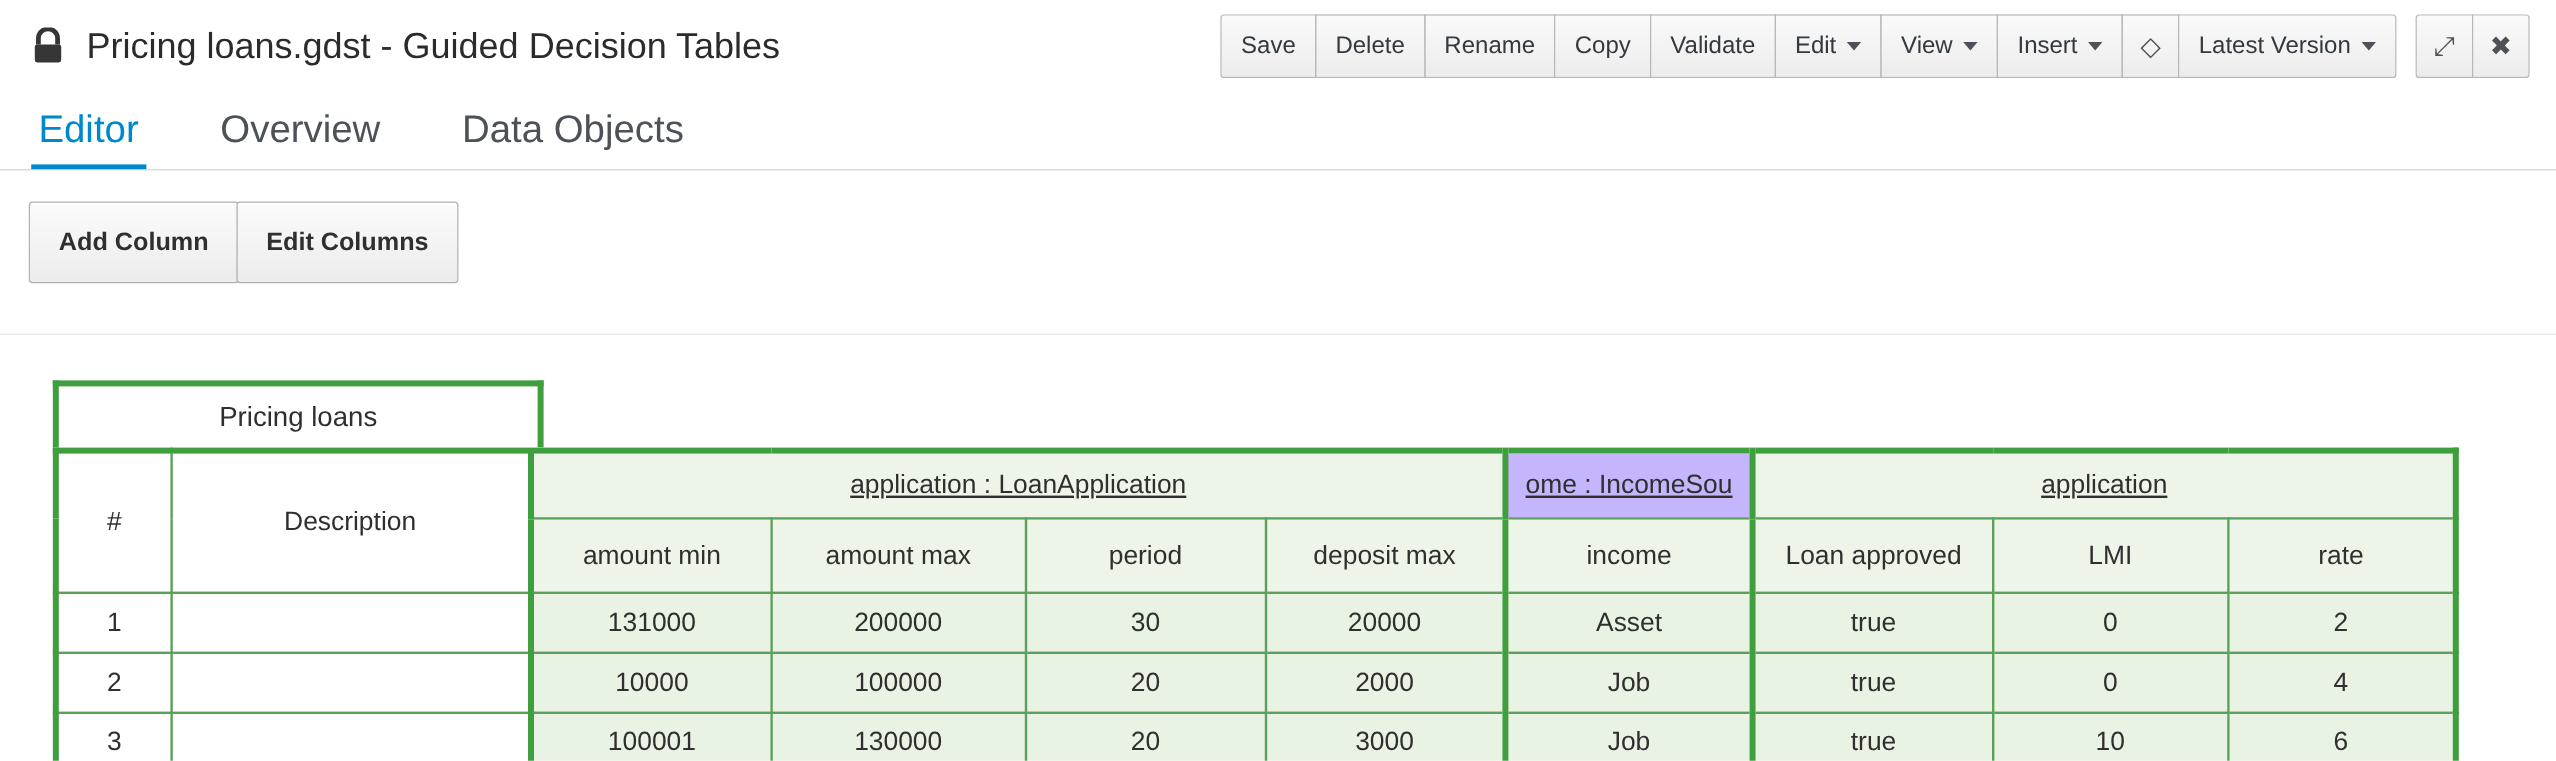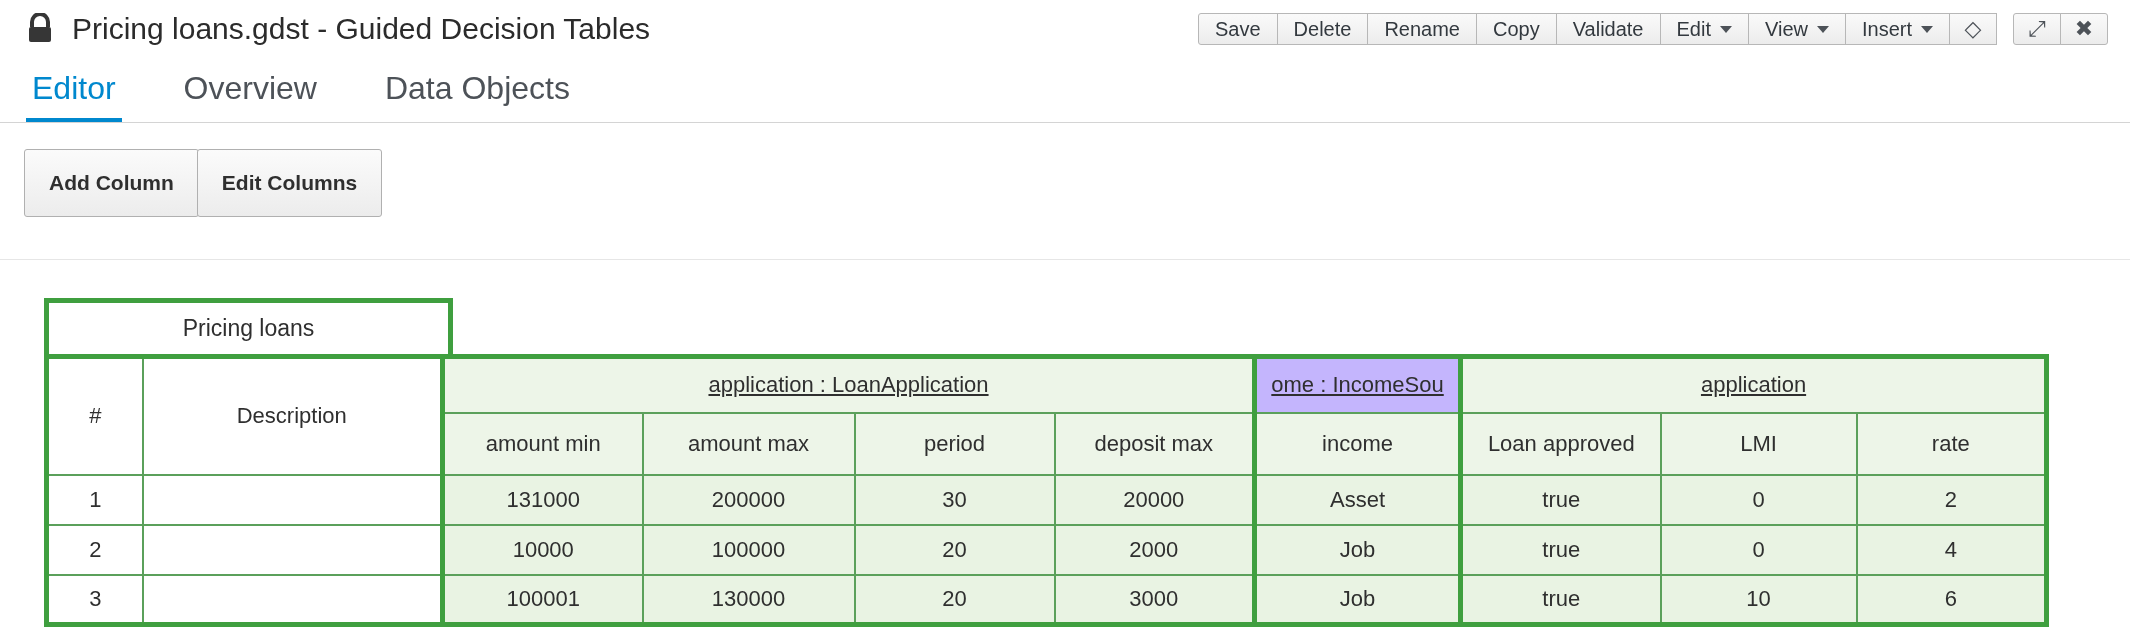--- a/index.html
+++ b/index.html
@@ -19,21 +19,21 @@
   }
   .title-wrap { display: flex; align-items: center; gap: 18px; }
   .title { font-size: 30px; font-weight: 400; color: #2b2b2b; white-space: nowrap; }
   .lock { display: flex; align-items: center; }
 
   .toolbar { display: flex; align-items: center; }
   .btn {
     font-size: 20px; color: #33393f;
     background: linear-gradient(#fafafa, #ececec);
     border: 1px solid #b7b7b7;
-    height: 32px; padding: 0 16px;
+    height: 53px; padding: 0 16px;
     display: flex; align-items: center; gap: 9px;
     margin-left: -1px; cursor: pointer; white-space: nowrap;
   }
   .btn.first { margin-left: 0; border-radius: 3px 0 0 3px; }
   .btn.last  { border-radius: 0 3px 3px 0; }
   .btn.gap   { margin-left: 16px; border-radius: 3px 0 0 3px; }
   .icon-btn { width: 48px; padding: 0; justify-content: center; font-size: 22px; color: #4d5258; }
   .caret {
     width: 0; height: 0; display: inline-block;
     border-left: 6px solid transparent; border-right: 6px solid transparent;
@@ -123,20 +123,24 @@
     <button class="btn">
       <span>View</span>
       <span class="caret"></span>
     </button>
     <button class="btn">
       <span>Insert</span>
       <span class="caret"></span>
     </button>
     <button class="btn icon-btn">
       <span>◇</span>
+    </button>
+    <button class="btn last">
+      <span>Latest Version</span>
+      <span class="caret"></span>
     </button>
     <button class="btn icon-btn gap">
       <span>⤢</span>
     </button>
     <button class="btn icon-btn last">
       <span>✖</span>
     </button>
   </div>
 </div>
 

